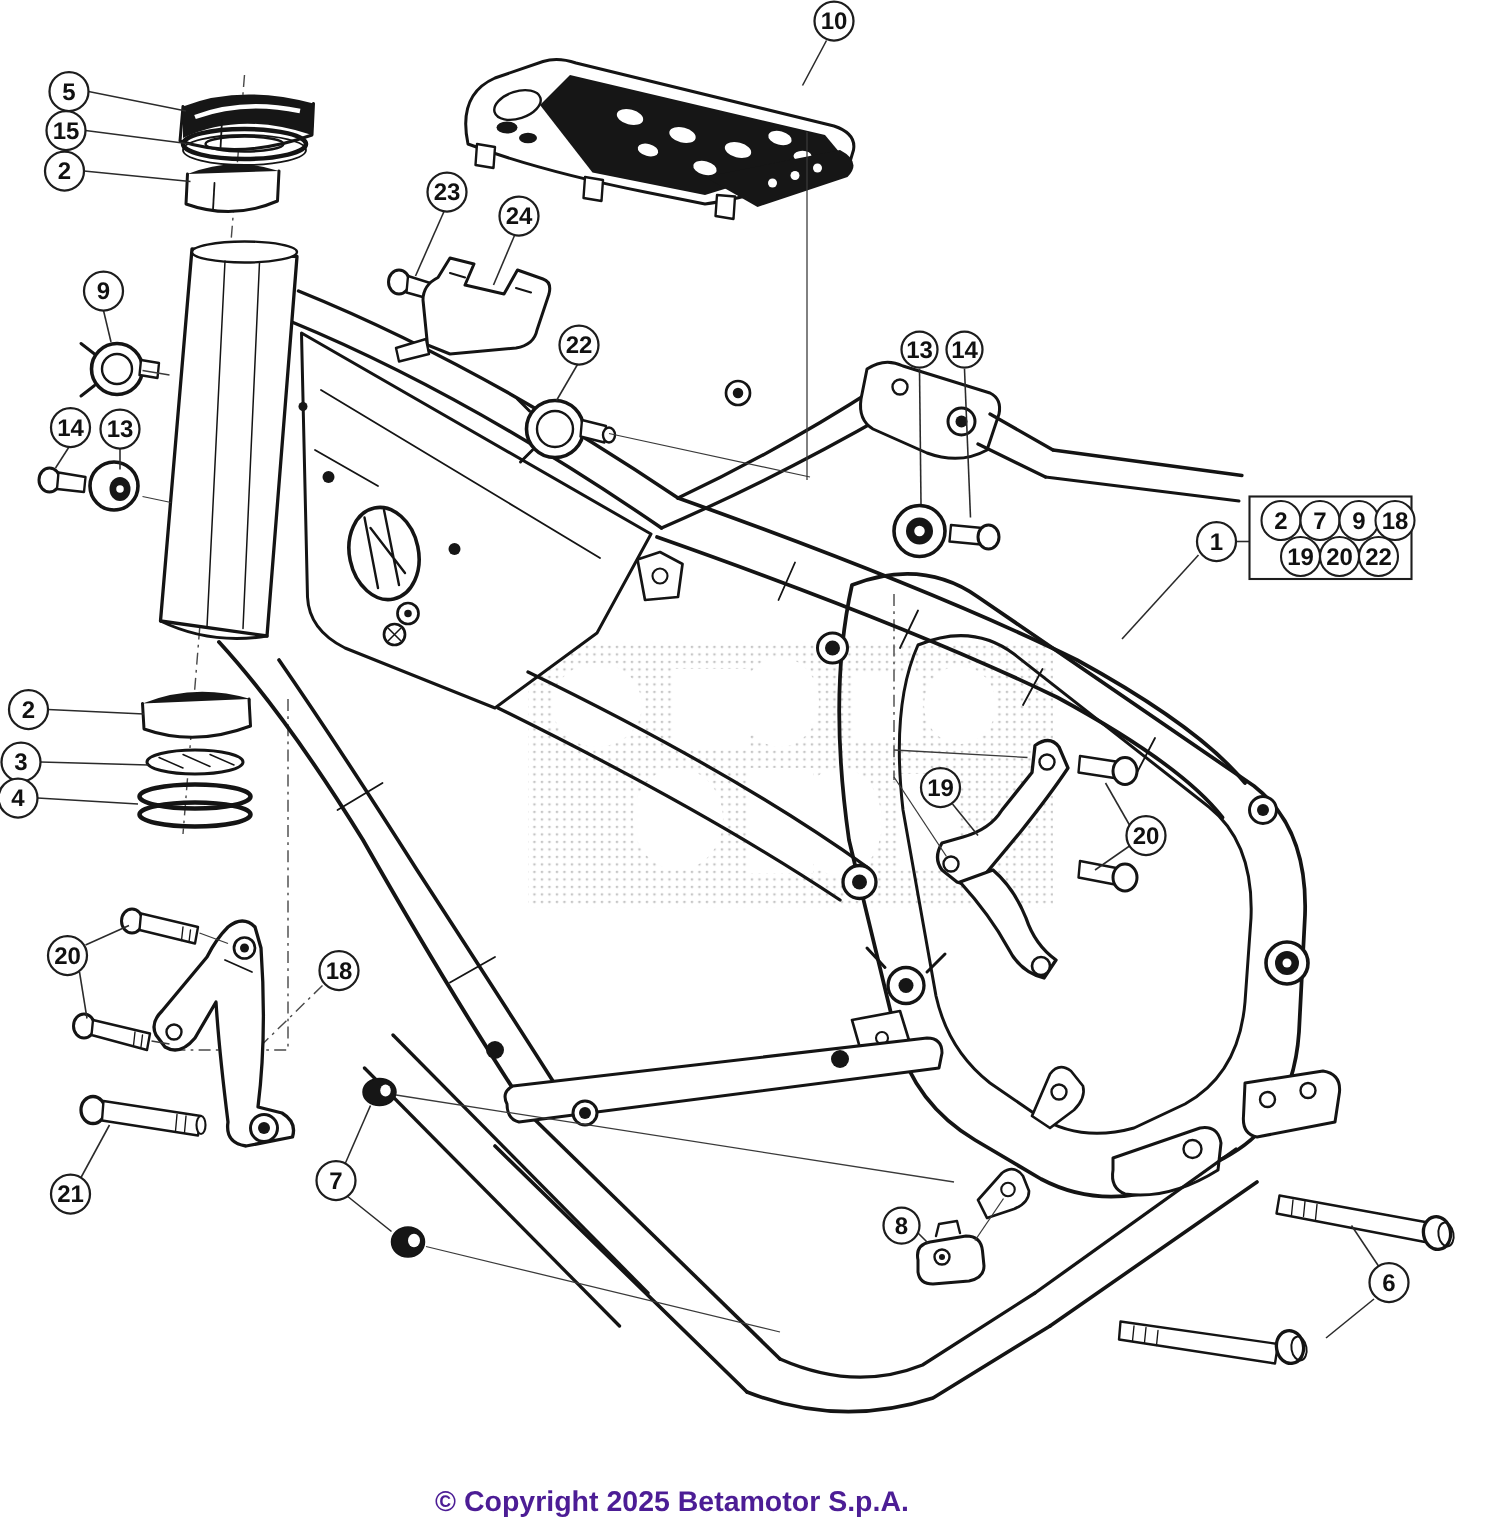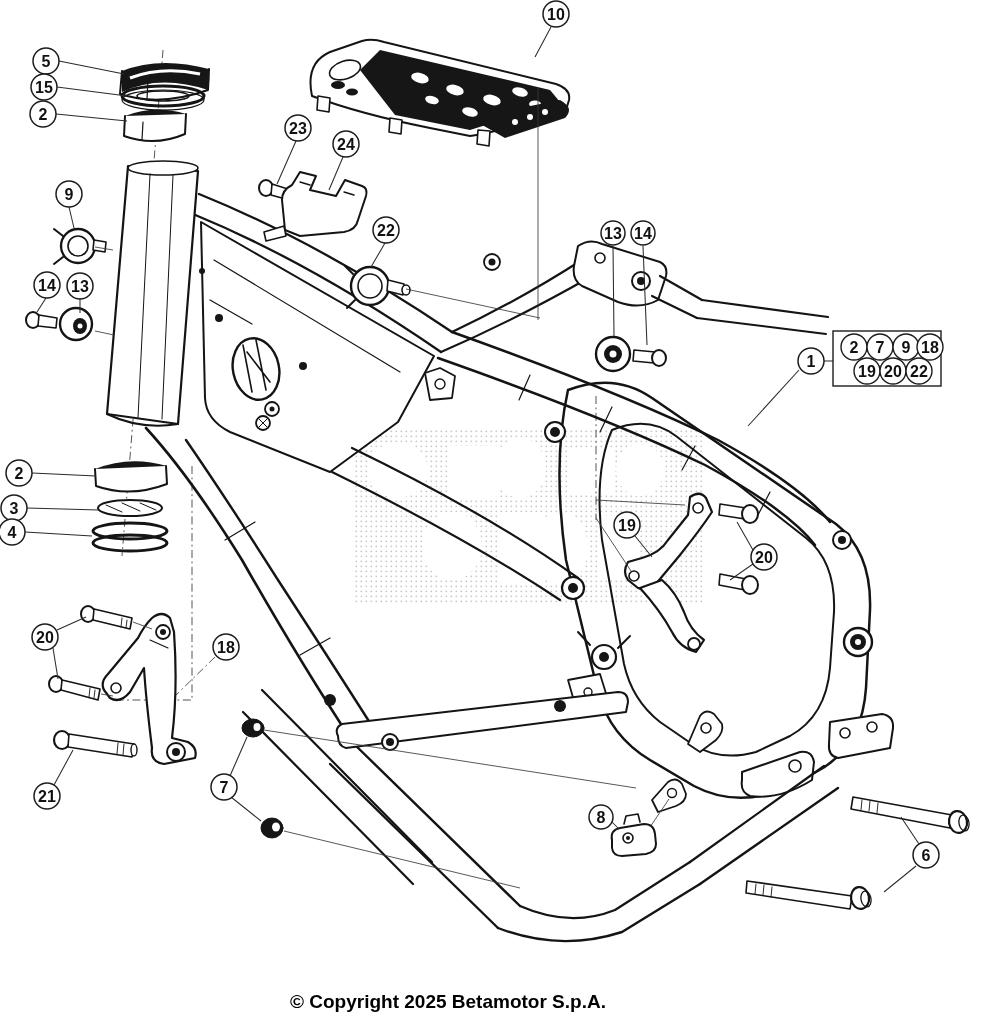--- a/index.html
+++ b/index.html
@@ -10,21 +10,21 @@
   .f{fill:#ffffff;stroke:#141414;stroke-linecap:round;stroke-linejoin:round;}
   .dk{fill:#161616;stroke:none;}
   .leader{stroke:#2b2b2b;stroke-width:1.05;fill:none;}
   .thin{stroke:#3a3a3a;stroke-width:0.85;fill:none;}
   .dash{stroke:#4a4a4a;stroke-width:0.95;fill:none;stroke-dasharray:8 3.5 1.8 3.5;}
   .balloon circle{fill:#fff;stroke:#1d1d1d;stroke-width:1.5;}
   .balloon text{font:700 16px "Liberation Sans",sans-serif;fill:#111;text-anchor:middle;}
   .refcirc circle{fill:#fff;stroke:#1d1d1d;stroke-width:1.4;}
   .refcirc text{font:700 16px "Liberation Sans",sans-serif;fill:#111;text-anchor:middle;}
   .copyright{position:absolute;left:0;top:991px;width:896px;text-align:center;
-             font:700 19px "Liberation Sans",sans-serif;color:#000000;}
+             font:700 19px "Liberation Sans",sans-serif;color:#4c1d95;}
 </style>
 </head>
 <body>
 
 <div class="page">
 <svg width="990" height="1024" viewBox="0 0 990 1024">
   <defs>
     <pattern id="wm" width="5" height="5" patternUnits="userSpaceOnUse">
       <circle cx="1.3" cy="1.3" r="0.9" fill="#8f8f8f"></circle>
     </pattern>

